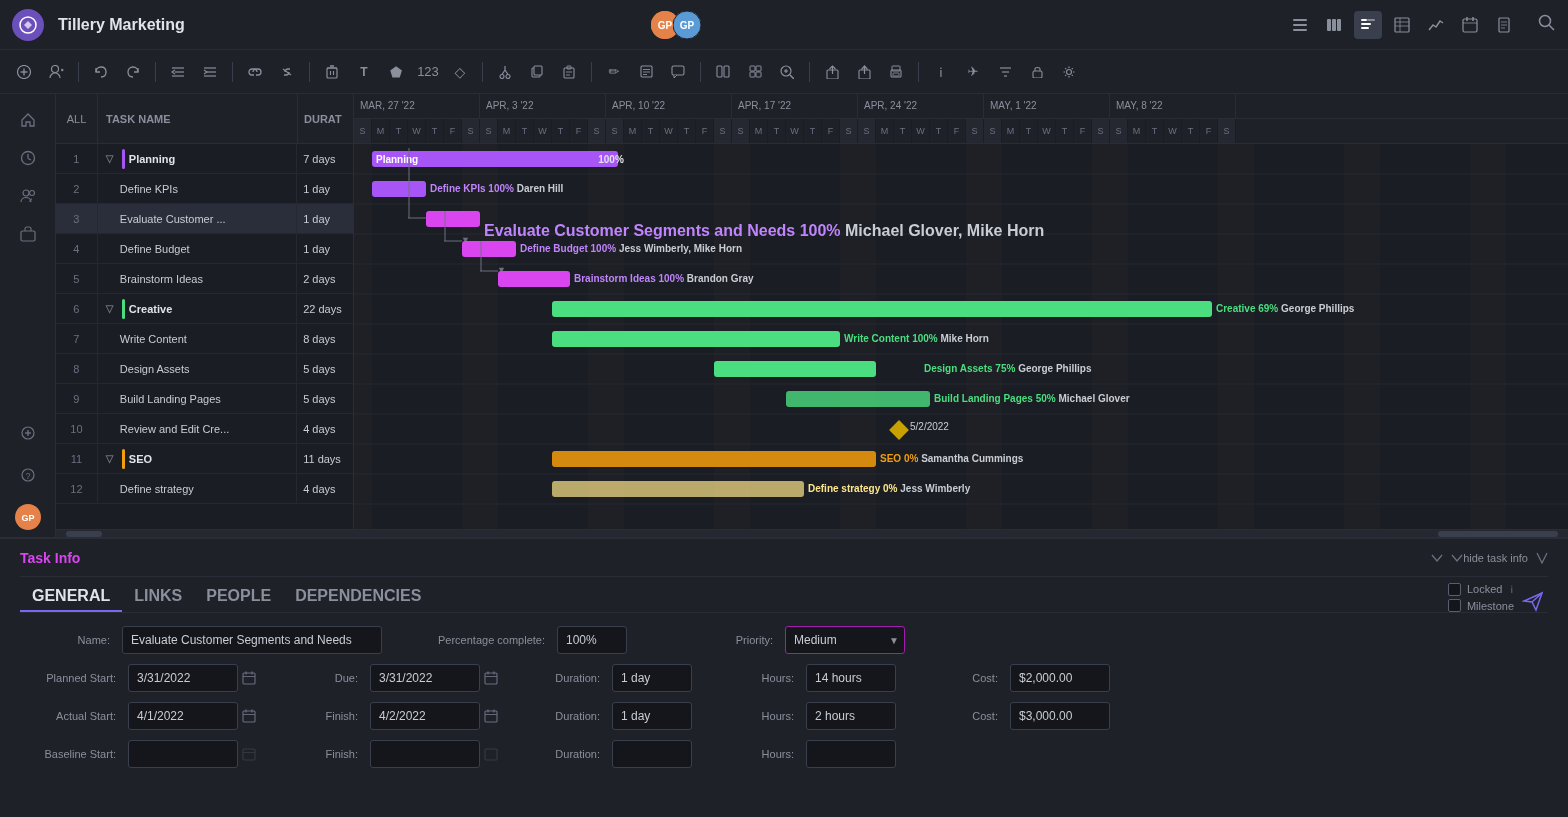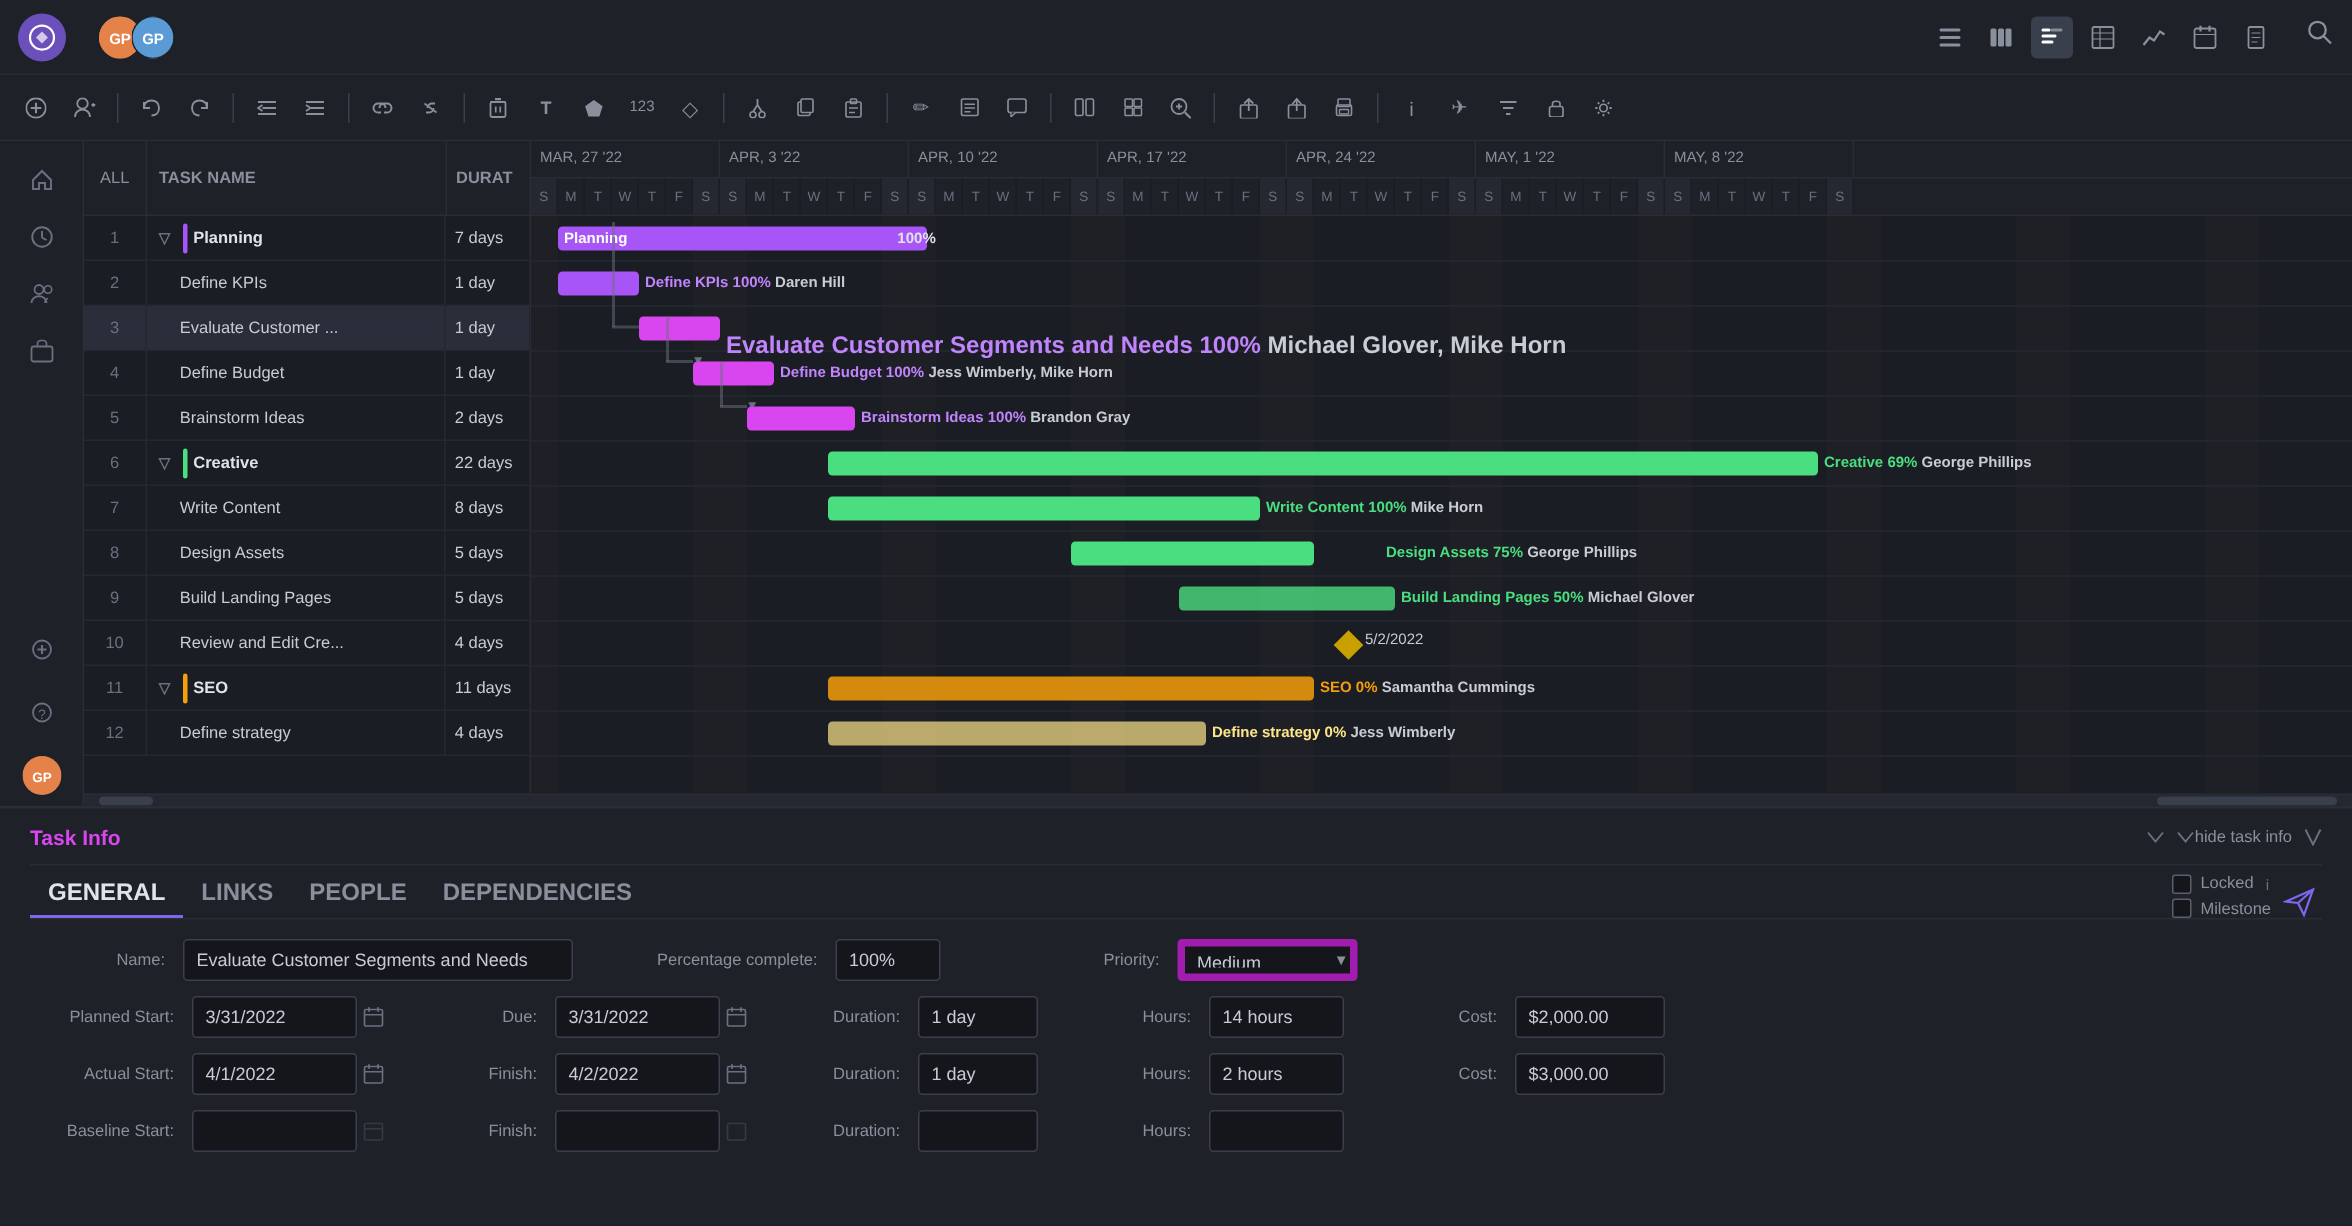--- a/index.html
+++ b/index.html
@@ -50,21 +50,21 @@
     .task-tab { padding: 0 12px; height: 30px; display: flex; align-items: center; font-size: 16px; font-weight: 600; color: #8a8f9c; cursor: pointer; border-bottom: 2px solid transparent; }
     .task-tab.active { color: #e0e3ea; border-bottom: 2px solid #7b68ee; }
     .task-info-body { flex: 1; overflow: hidden; padding-top: 8px; }
     .form-row { display: flex; align-items: center; height: 38px; gap: 12px; }
     .form-label { color: #8a8f9c; font-size: 11px; white-space: nowrap; min-width: 90px; text-align: right; }
     .form-input { background: #14161c; border: 1px solid #3a3f4d; border-radius: 3px; color: #c8ccd4; font-size: 12px; padding: 4px 8px; height: 28px; }
     .form-input-wide { width: 240px; }
     .form-input-sm { width: 80px; }
     .form-input-date { width: 110px; }
     .form-input-pct { width: 70px; }
-    .form-select { background: #14161c; border: 5px solid #a21caf; border-radius: 3px; color: #c8ccd4; font-size: 12px; padding: 4px 8px; height: 28px; appearance: none; cursor: pointer; }
+    .form-select { background: #14161c; border: 1px solid #a21caf; border-radius: 3px; color: #c8ccd4; font-size: 12px; padding: 4px 8px; height: 28px; appearance: none; cursor: pointer; }
     .form-group { display: flex; align-items: center; gap: 4px; }
     .checkbox-row { display: flex; align-items: center; gap: 6px; font-size: 11px; color: #8a8f9c; }
     .checkbox { width: 13px; height: 13px; border: 1px solid #5a5f70; border-radius: 2px; background: #14161c; }
 
     .select-wrapper { position: relative; display: inline-flex; align-items: center; }
     .select-wrapper select { padding-right: 24px; }
     .select-arrow { position: absolute; right: 6px; color: #8a8f9c; font-size: 10px; pointer-events: none; }
 
     
     .left-sidebar-full { width: 56px; background: #1e2128; border-right: 1px solid #2a2d35; display: flex; flex-direction: column; align-items: center; padding-top: 10px; gap: 6px; position: relative; }
@@ -72,20 +72,21 @@
 </head>
 <body>
 
 <div class="top-header">
   <div class="app-logo">
     <svg width="18" height="18" viewBox="0 0 18 18">
         <circle cx="9" cy="9" r="8" fill="none" stroke="#fff" stroke-width="1.5"></circle>
         <path d="M5 9 L9 5 L13 9 L9 13 Z" fill="#fff" opacity="0.7"></path>
       </svg>
   </div>
+  <span class="project-title">Tillery Marketing</span>
   <div class="avatar-group">
     <div class="avatar avatar-1">
       <svg width="28" height="28" viewBox="0 0 28 28">
           <circle cx="14" cy="14" r="14" fill="#e4824a"></circle>
           <text x="14" y="18" text-anchor="middle" font-size="10" fill="#fff" font-weight="bold">GP</text>
         </svg>
     </div>
     <div class="avatar avatar-2">
       <svg width="28" height="28" viewBox="0 0 28 28">
           <circle cx="14" cy="14" r="14" fill="#5b9bd5" stroke="#1e2128" stroke-width="1"></circle>
@@ -221,21 +222,21 @@
     <svg width="12" height="14" viewBox="0 0 12 14">
         <rect x="1" y="3" width="10" height="10" rx="1" fill="none" stroke="#8a8f9c" stroke-width="1.2"></rect>
         <line x1="1" y1="3" x2="11" y2="3" stroke="#8a8f9c" stroke-width="1.2"></line>
         <line x1="4" y1="1" x2="8" y2="1" stroke="#8a8f9c" stroke-width="1.5"></line>
         <line x1="4.5" y1="6" x2="4.5" y2="10" stroke="#8a8f9c" stroke-width="1.1"></line>
         <line x1="7.5" y1="6" x2="7.5" y2="10" stroke="#8a8f9c" stroke-width="1.1"></line>
       </svg>
   </div>
   <div class="toolbar-btn" style="font-weight:bold;color:#8a8f9c;font-size:12px;">T</div>
   <div class="toolbar-btn" style="color:#8a8f9c;font-size:14px;">⬟</div>
-  <div class="toolbar-btn" style="color:#8a8f9c;font-size:10px;">123</div>
+  <div class="toolbar-btn" style="color:#8a8f9c;font-size:13px;">123</div>
   <div class="toolbar-btn" style="color:#8a8f9c;font-size:14px;">◇</div>
   <div class="toolbar-separator"></div>
   <div class="toolbar-btn">
     <svg width="12" height="14" viewBox="0 0 12 14">
         <circle cx="3" cy="11.5" r="2" fill="none" stroke="#8a8f9c" stroke-width="1.1"></circle>
         <circle cx="9" cy="11.5" r="2" fill="none" stroke="#8a8f9c" stroke-width="1.1"></circle>
         <line x1="3" y1="9.5" x2="6" y2="5" stroke="#8a8f9c" stroke-width="1.2"></line>
         <line x1="9" y1="9.5" x2="6" y2="5" stroke="#8a8f9c" stroke-width="1.2"></line>
         <line x1="6" y1="1" x2="6" y2="5" stroke="#8a8f9c" stroke-width="1.2"></line>
       </svg>

